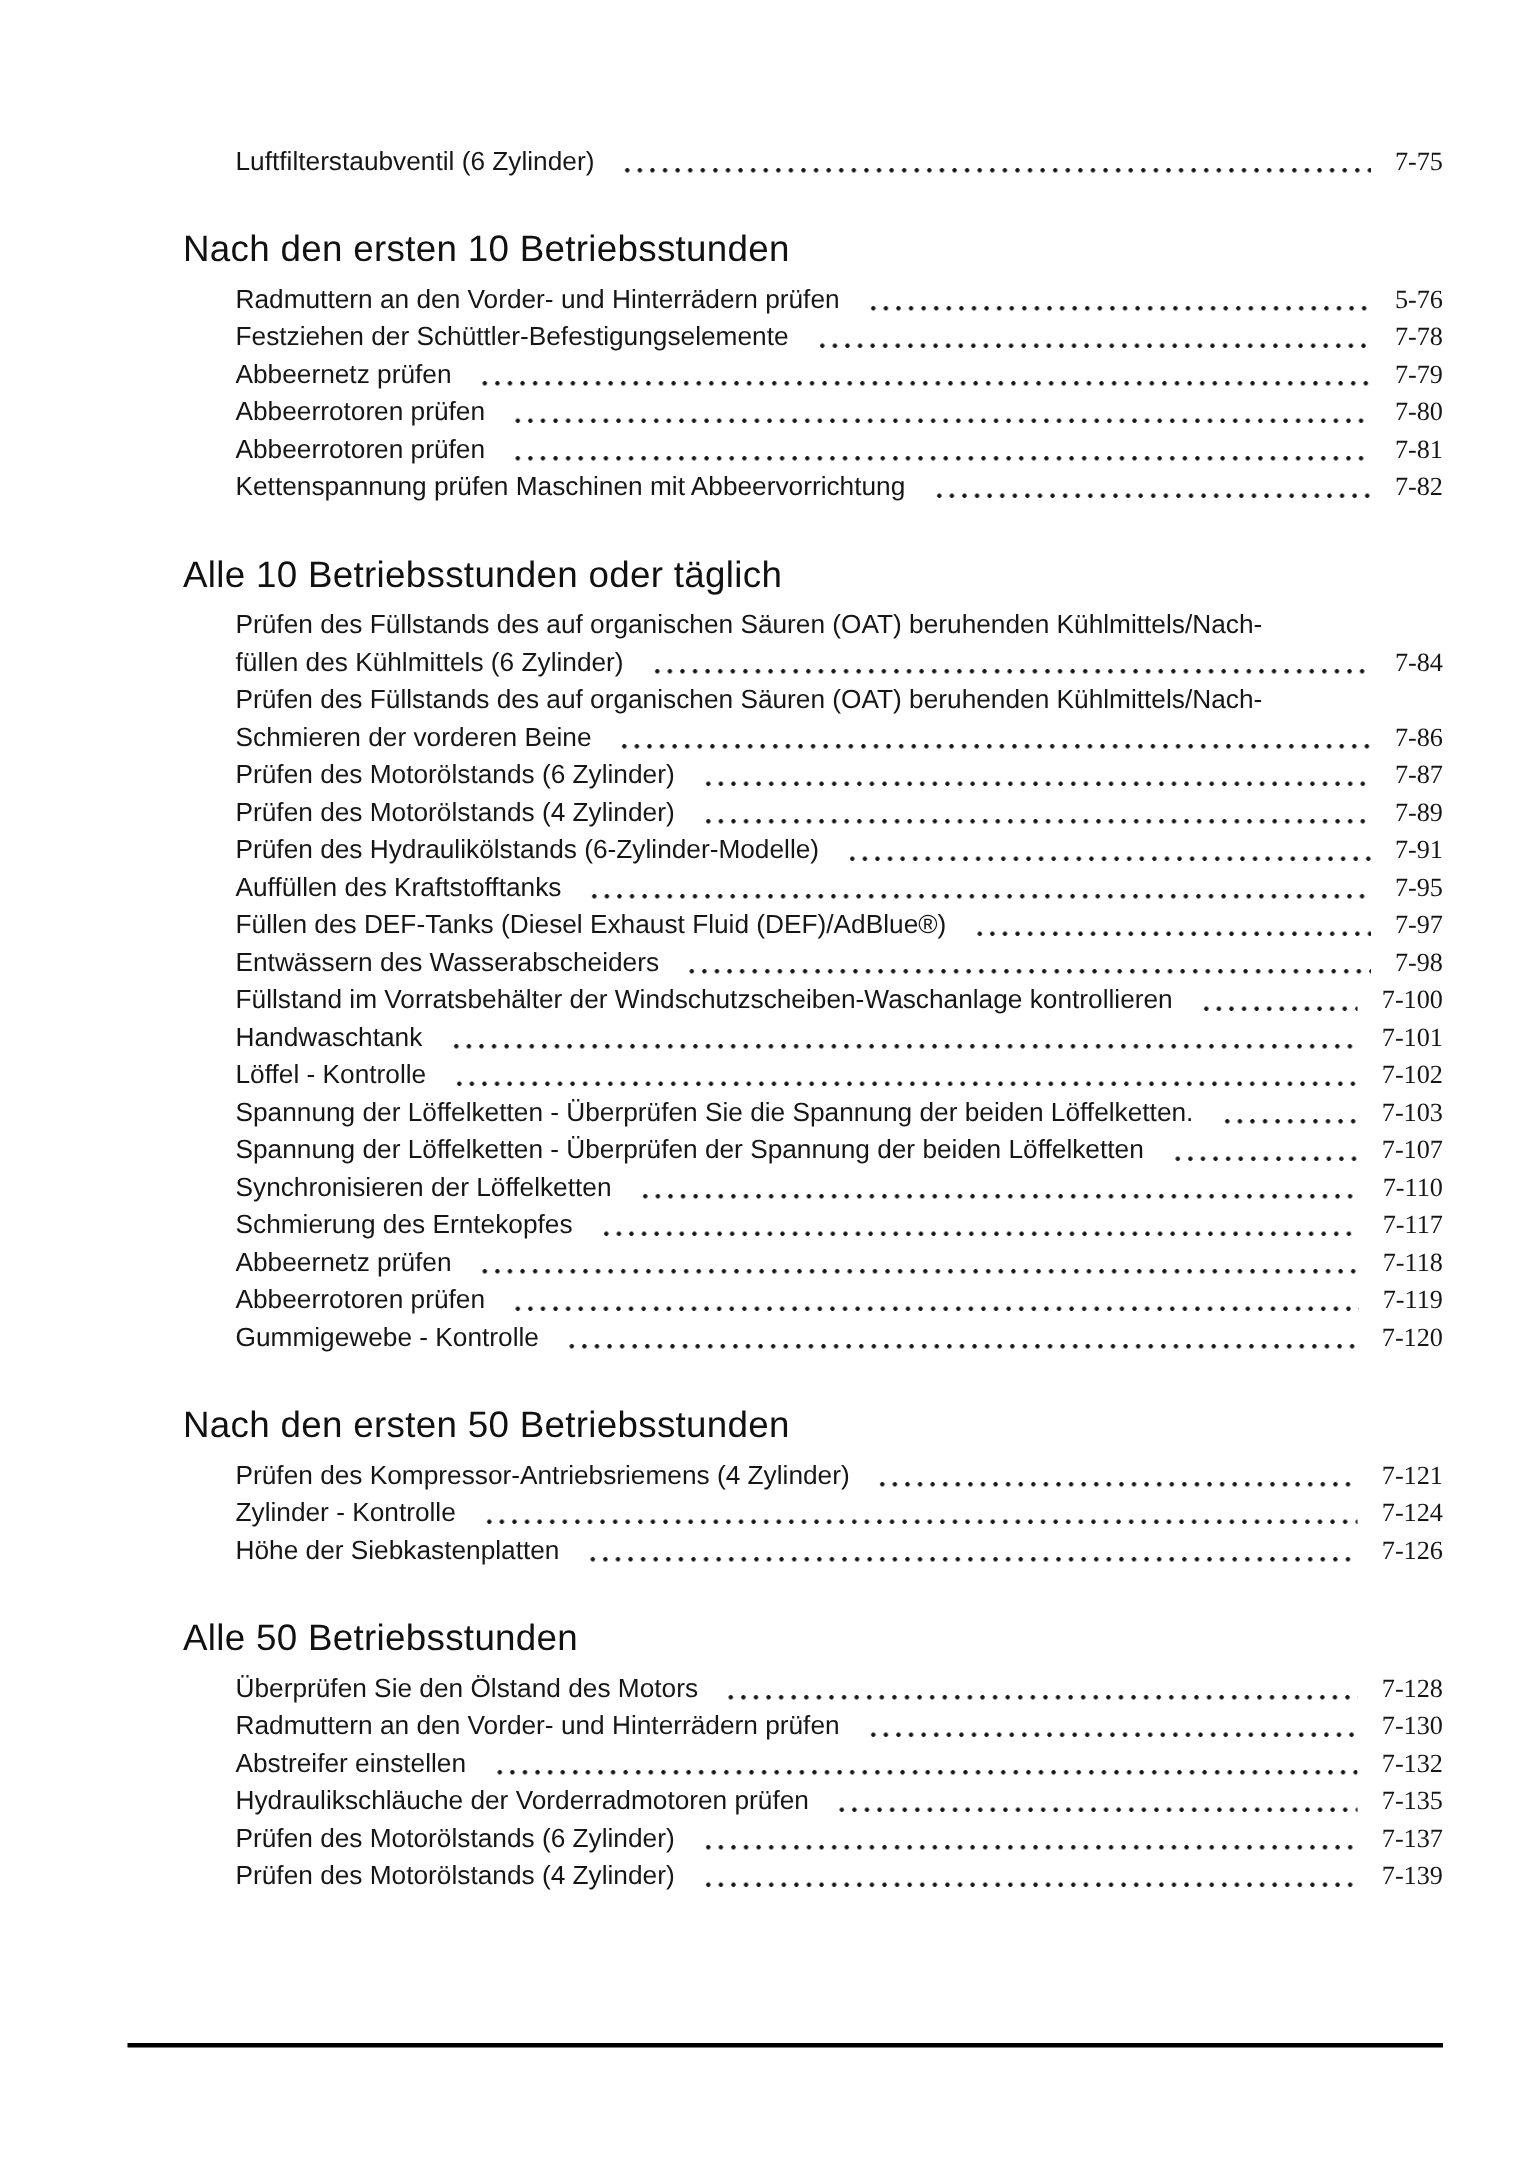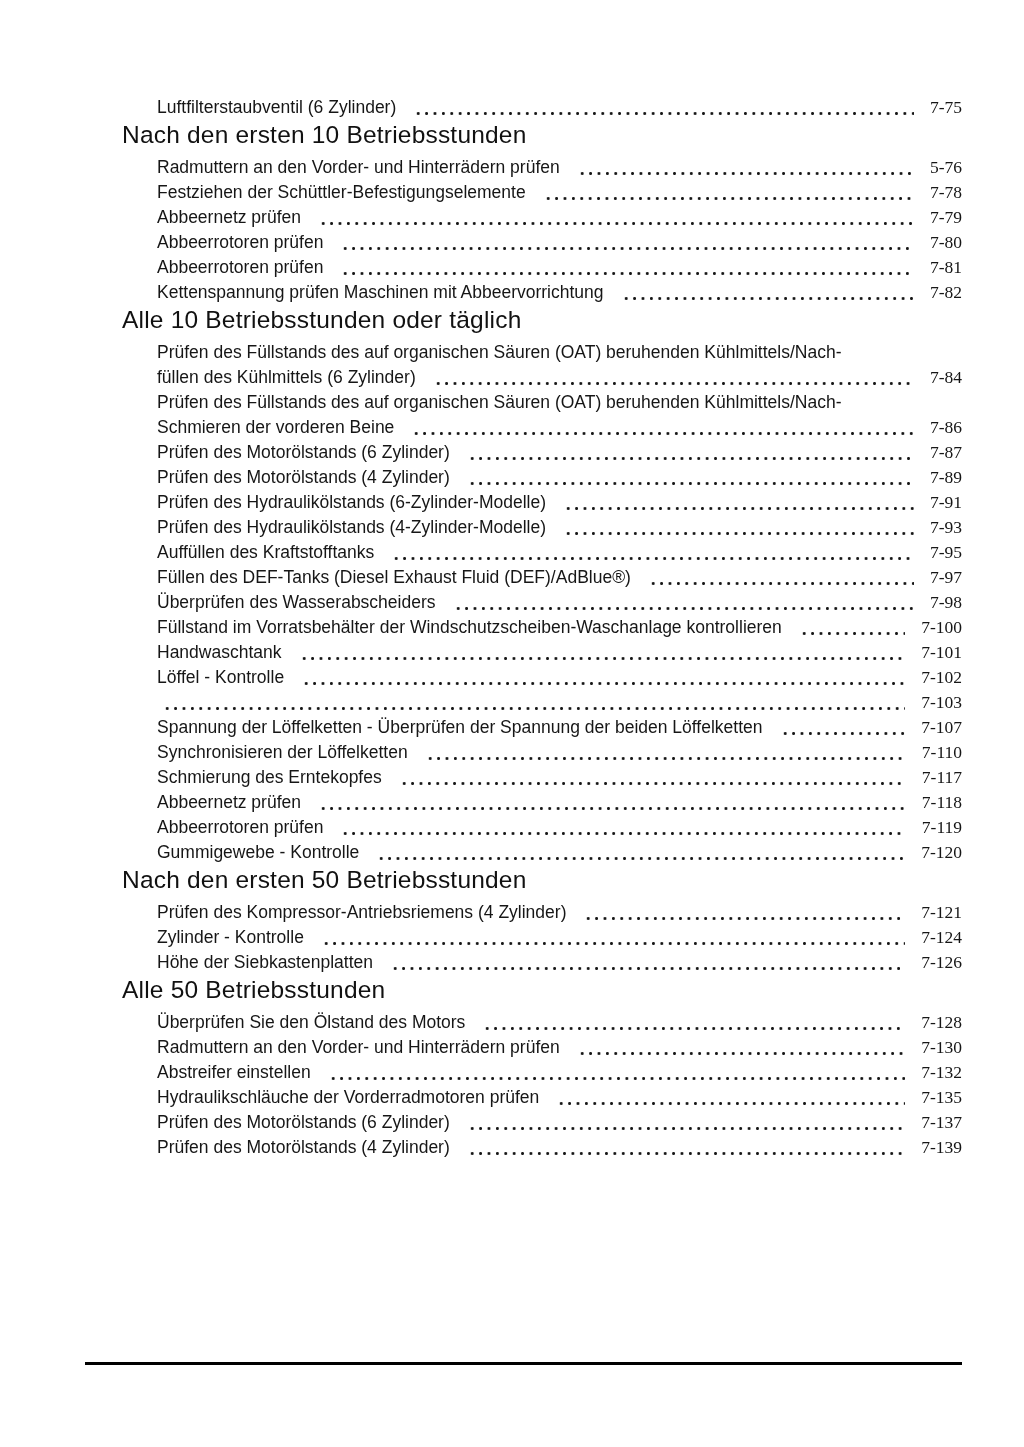--- a/index.html
+++ b/index.html
@@ -11,21 +11,21 @@
     font-family: "Liberation Sans", sans-serif;
     position: relative;
     overflow: hidden;
   }
   .toc-wrap {
     position: absolute;
     top: 95px;
     left: 122px;
     width: 840px;
   }
-  .toc-section { }
+  .toc-section { margin-top: 32px; }
   .toc-section:first-child { margin-top: 0; }
   .section-heading {
     font-size: 24.5px;
     font-weight: 400;
     line-height: 30px;
     margin: 0 0 5px 0;
     color: #111111;
     letter-spacing: 0.2px;
   }
   .toc-entry {
@@ -131,55 +131,51 @@
         <span class="toc-title">Prüfen des Motorölstands (4 Zylinder)</span>
         <span class="toc-dots"></span>
         <span class="toc-page">7-89</span>
       </div>
       <div class="toc-entry">
         <span class="toc-title">Prüfen des Hydraulikölstands (6-Zylinder-Modelle)</span>
         <span class="toc-dots"></span>
         <span class="toc-page">7-91</span>
       </div>
       <div class="toc-entry">
-        <span class="toc-title">Prüfen des Hydraulikölstands (4-Zylinder-Modelle)</span>
-        <span class="toc-dots"></span>
-        <span class="toc-page">7-93</span>
-      </div>
-      <div class="toc-entry">
         <span class="toc-title">Auffüllen des Kraftstofftanks</span>
         <span class="toc-dots"></span>
         <span class="toc-page">7-95</span>
       </div>
       <div class="toc-entry">
         <span class="toc-title">Füllen des DEF-Tanks (Diesel Exhaust Fluid (DEF)/AdBlue®)</span>
         <span class="toc-dots"></span>
         <span class="toc-page">7-97</span>
       </div>
       <div class="toc-entry">
-        <span class="toc-title">Überprüfen des Wasserabscheiders</span>
+        <span class="toc-title">Entwässern des Wasserabscheiders</span>
         <span class="toc-dots"></span>
         <span class="toc-page">7-98</span>
       </div>
       <div class="toc-entry">
         <span class="toc-title">Füllstand im Vorratsbehälter der Windschutzscheiben-Waschanlage kontrollieren</span>
         <span class="toc-dots"></span>
         <span class="toc-page">7-100</span>
       </div>
       <div class="toc-entry">
         <span class="toc-title">Handwaschtank</span>
         <span class="toc-dots"></span>
         <span class="toc-page">7-101</span>
       </div>
       <div class="toc-entry">
         <span class="toc-title">Löffel - Kontrolle</span>
         <span class="toc-dots"></span>
         <span class="toc-page">7-102</span>
       </div>
       <div class="toc-entry">
+        <span class="toc-title">Spannung der Löffelketten - Überprüfen Sie die Spannung der beiden Löffelketten.</span>
         <span class="toc-dots"></span>
         <span class="toc-page">7-103</span>
       </div>
       <div class="toc-entry">
         <span class="toc-title">Spannung der Löffelketten - Überprüfen der Spannung der beiden Löffelketten</span>
         <span class="toc-dots"></span>
         <span class="toc-page">7-107</span>
       </div>
       <div class="toc-entry">
         <span class="toc-title">Synchronisieren der Löffelketten</span>

